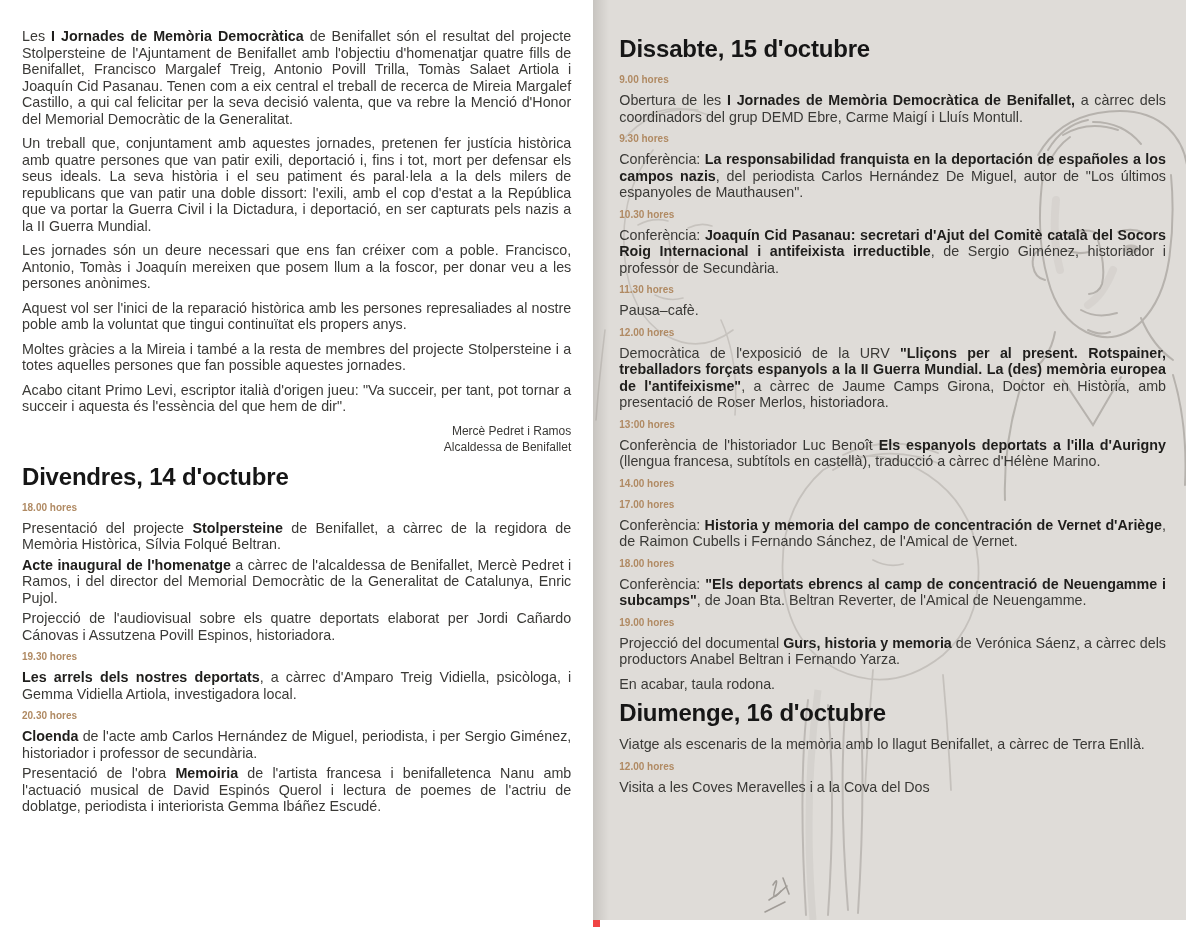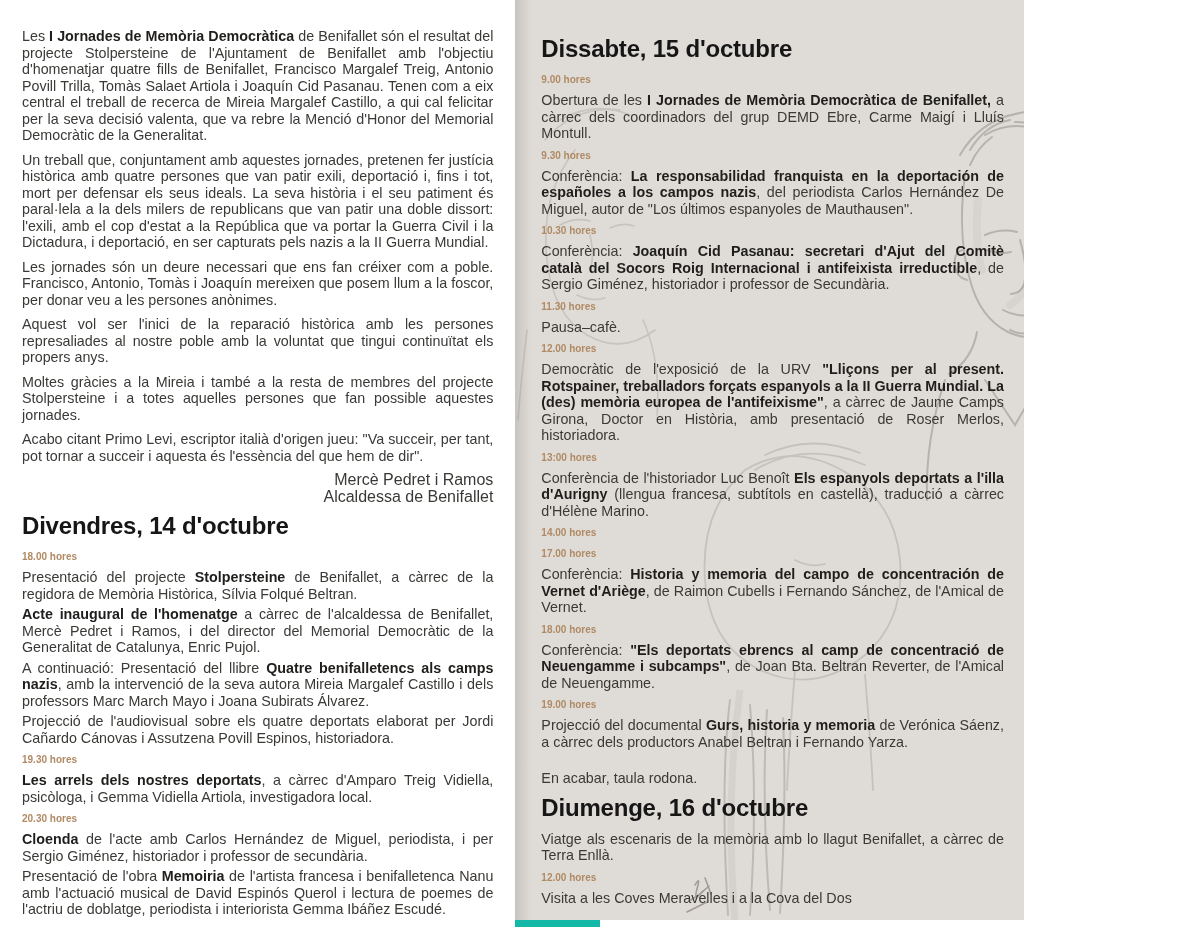--- a/index.html
+++ b/index.html
@@ -3,54 +3,54 @@
 <meta charset="utf-8">
 <style>
   :root{
     --accent:#b08a63;
     --panel:#dfdcd8;
     --text:#3a3936;
     --heading:#161616;
   }
   html,body{margin:0;padding:0;background:#fff;}
   .page{
-    width:1024px;height:927px;background:#14b8a6;
+    width:1186px;height:927px;background:#ef4444;
     font-family:"Liberation Sans",sans-serif;color:var(--text);
     display:flex;position:relative;overflow:hidden;
   }
   .left-page{
     width:600px;height:927px;box-sizing:border-box;
     padding:28px 22px 0 22px;background:#ffffff;
   }
   .right-page{
     width:600px;height:920px;box-sizing:border-box;position:relative;
     background:linear-gradient(90deg, rgba(40,35,30,.13), rgba(40,35,30,0) 16px), var(--panel);
   }
   .right-content{
     position:relative;z-index:2;box-sizing:border-box;
     padding:28px 20px 12px 26px;height:100%;
   }
   .sketch{position:absolute;inset:0;z-index:1;}
   p.body{
     font-size:14.3px;line-height:16.5px;text-align:justify;
     margin:0 0 4px 0;white-space:pre-line;
   }
-  p.body.standalone{margin-top:20px;}
+  p.body.standalone{margin-top:8px;}
   .intro p.body{margin-bottom:8px;}
   span.b{font-weight:bold;color:#1f1e1c;}
   h2.day{
     font-size:24px;line-height:26px;font-weight:bold;color:var(--heading);
     margin:8px 0 10px 0;letter-spacing:-0.2px;
   }
   h3.time{
     font-size:10px;line-height:15px;font-weight:bold;color:var(--accent);
     margin:6px 0 5px 0;
   }
   .signature{
-    text-align:right;font-size:16px;line-height:16.5px;
+    text-align:right;font-size:12px;line-height:16.5px;
     margin:2px 0 6px 0;color:var(--text);
   }
   .bottom-strip{position:absolute;left:600px;bottom:0;width:600px;height:7px;background:#fff;z-index:3;}
 </style>
 </head>
 <body>
 
 <div class="page">
 
   <div class="left-page">
@@ -64,21 +64,20 @@
       </div>
     <div class="signature">
       <div>Mercè Pedret i Ramos</div>
       <div>Alcaldessa de Benifallet</div>
     </div>
     <h2 class="day">Divendres, 14 d'octubre</h2>
     <div>
         <h3 class="time">18.00 hores</h3>
         <p class="body"><span>Presentació del projecte </span><span class="b">Stolpersteine</span><span> de Benifallet, a càrrec de la regidora de Memòria Històrica, Sílvia Folqué Beltran.</span></p>
         <p class="body"><span class="b">Acte inaugural de l'homenatge</span><span> a càrrec de l'alcaldessa de Benifallet, Mercè Pedret i Ramos, i del director del Memorial Democràtic de la Generalitat de Catalunya, Enric Pujol.</span></p>
-        <p class="body"><span>A continuació: Presentació del llibre </span><span class="b">Quatre benifalletencs als camps nazis</span><span>, amb la intervenció de la seva autora Mireia Margalef Castillo i dels professors Marc March Mayo i Joana Subirats Álvarez.</span></p>
         <p class="body"><span>Projecció de l'audiovisual sobre els quatre deportats elaborat per Jordi Cañardo Cánovas i Assutzena Povill Espinos, historiadora.</span></p>
         <h3 class="time">19.30 hores</h3>
         <p class="body"><span class="b">Les arrels dels nostres deportats</span><span>, a càrrec d'Amparo Treig Vidiella, psicòloga, i Gemma Vidiella Artiola, investigadora local.</span></p>
         <h3 class="time">20.30 hores</h3>
         <p class="body"><span class="b">Cloenda</span><span> de l'acte amb Carlos Hernández de Miguel, periodista, i per Sergio Giménez, historiador i professor de secundària.</span></p>
         <p class="body"><span>Presentació de l'obra </span><span class="b">Memoiria</span><span> de l'artista francesa i benifalletenca Nanu amb l'actuació musical de David Espinós Querol i lectura de poemes de l'actriu de doblatge, periodista i interiorista Gemma Ibáñez Escudé.</span></p>
       </div>
   </div>
 
   <div class="right-page">
@@ -152,21 +151,21 @@
       <div>
           <h3 class="time">9.00 hores</h3>
           <p class="body"><span>Obertura de les </span><span class="b">I Jornades de Memòria Democràtica de Benifallet,</span><span> a càrrec dels coordinadors del grup DEMD Ebre, Carme Maigí i Lluís Montull.</span></p>
           <h3 class="time">9.30 hores</h3>
           <p class="body"><span>Conferència: </span><span class="b">La responsabilidad franquista en la deportación de españoles a los campos nazis</span><span>, del periodista Carlos Hernández De Miguel, autor de "Los últimos espanyoles de Mauthausen".</span></p>
           <h3 class="time">10.30 hores</h3>
           <p class="body"><span>Conferència: </span><span class="b">Joaquín Cid Pasanau: secretari d'Ajut del Comitè català del Socors Roig Internacional i antifeixista irreductible</span><span>, de Sergio Giménez, historiador i professor de Secundària.</span></p>
           <h3 class="time">11.30 hores</h3>
           <p class="body"><span>Pausa–cafè.</span></p>
           <h3 class="time">12.00 hores</h3>
-          <p class="body"><span>Democràtic de l'exposició de la URV </span><span class="b">"Lliçons per al present. Rotspainer, treballadors forçats espanyols a la II Guerra Mundial. La (des) memòria europea de l'antifeixisme"</span><span>, a càrrec de Jaume Camps Girona, Doctor en Història,  amb presentació de Roser Merlos, historiadora.</span></p>
+          <p class="body"><span>Democràtica de l'exposició de la URV </span><span class="b">"Lliçons per al present. Rotspainer, treballadors forçats espanyols a la II Guerra Mundial. La (des) memòria europea de l'antifeixisme"</span><span>, a càrrec de Jaume Camps Girona, Doctor en Història,  amb presentació de Roser Merlos, historiadora.</span></p>
           <h3 class="time">13:00 hores</h3>
           <p class="body"><span>Conferència de l'historiador Luc Benoît </span><span class="b">Els espanyols deportats a l'illa d'Aurigny</span><span> (llengua francesa, subtítols en castellà), traducció a càrrec d'Hélène Marino.</span></p>
           <h3 class="time">14.00 hores</h3>
           <h3 class="time">17.00 hores</h3>
           <p class="body"><span>Conferència: </span><span class="b">Historia y memoria del campo de concentración de Vernet d'Ariège</span><span>, de Raimon Cubells i Fernando Sánchez, de l'Amical de Vernet.</span></p>
           <h3 class="time">18.00 hores</h3>
           <p class="body"><span>Conferència: </span><span class="b">"Els deportats ebrencs al camp de concentració de Neuengamme i subcamps"</span><span>, de Joan Bta. Beltran Reverter, de l'Amical de Neuengamme.</span></p>
           <h3 class="time">19.00 hores</h3>
           <p class="body"><span>Projecció del documental </span><span class="b">Gurs, historia y memoria</span><span> de Verónica Sáenz, a càrrec dels productors Anabel Beltran i Fernando Yarza.</span></p>
           <p class="body standalone"><span>En acabar, taula rodona.</span></p>

